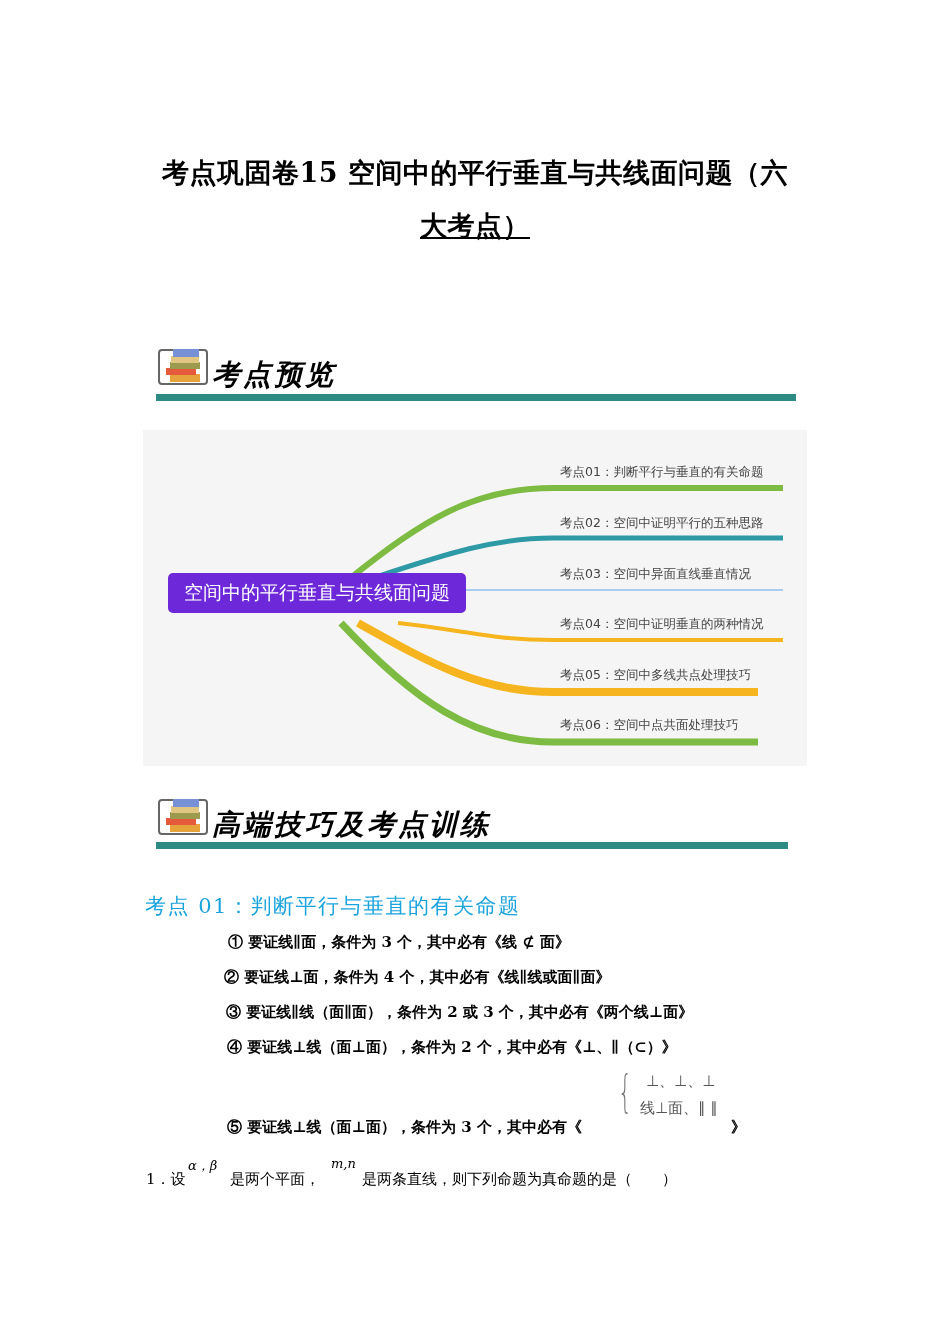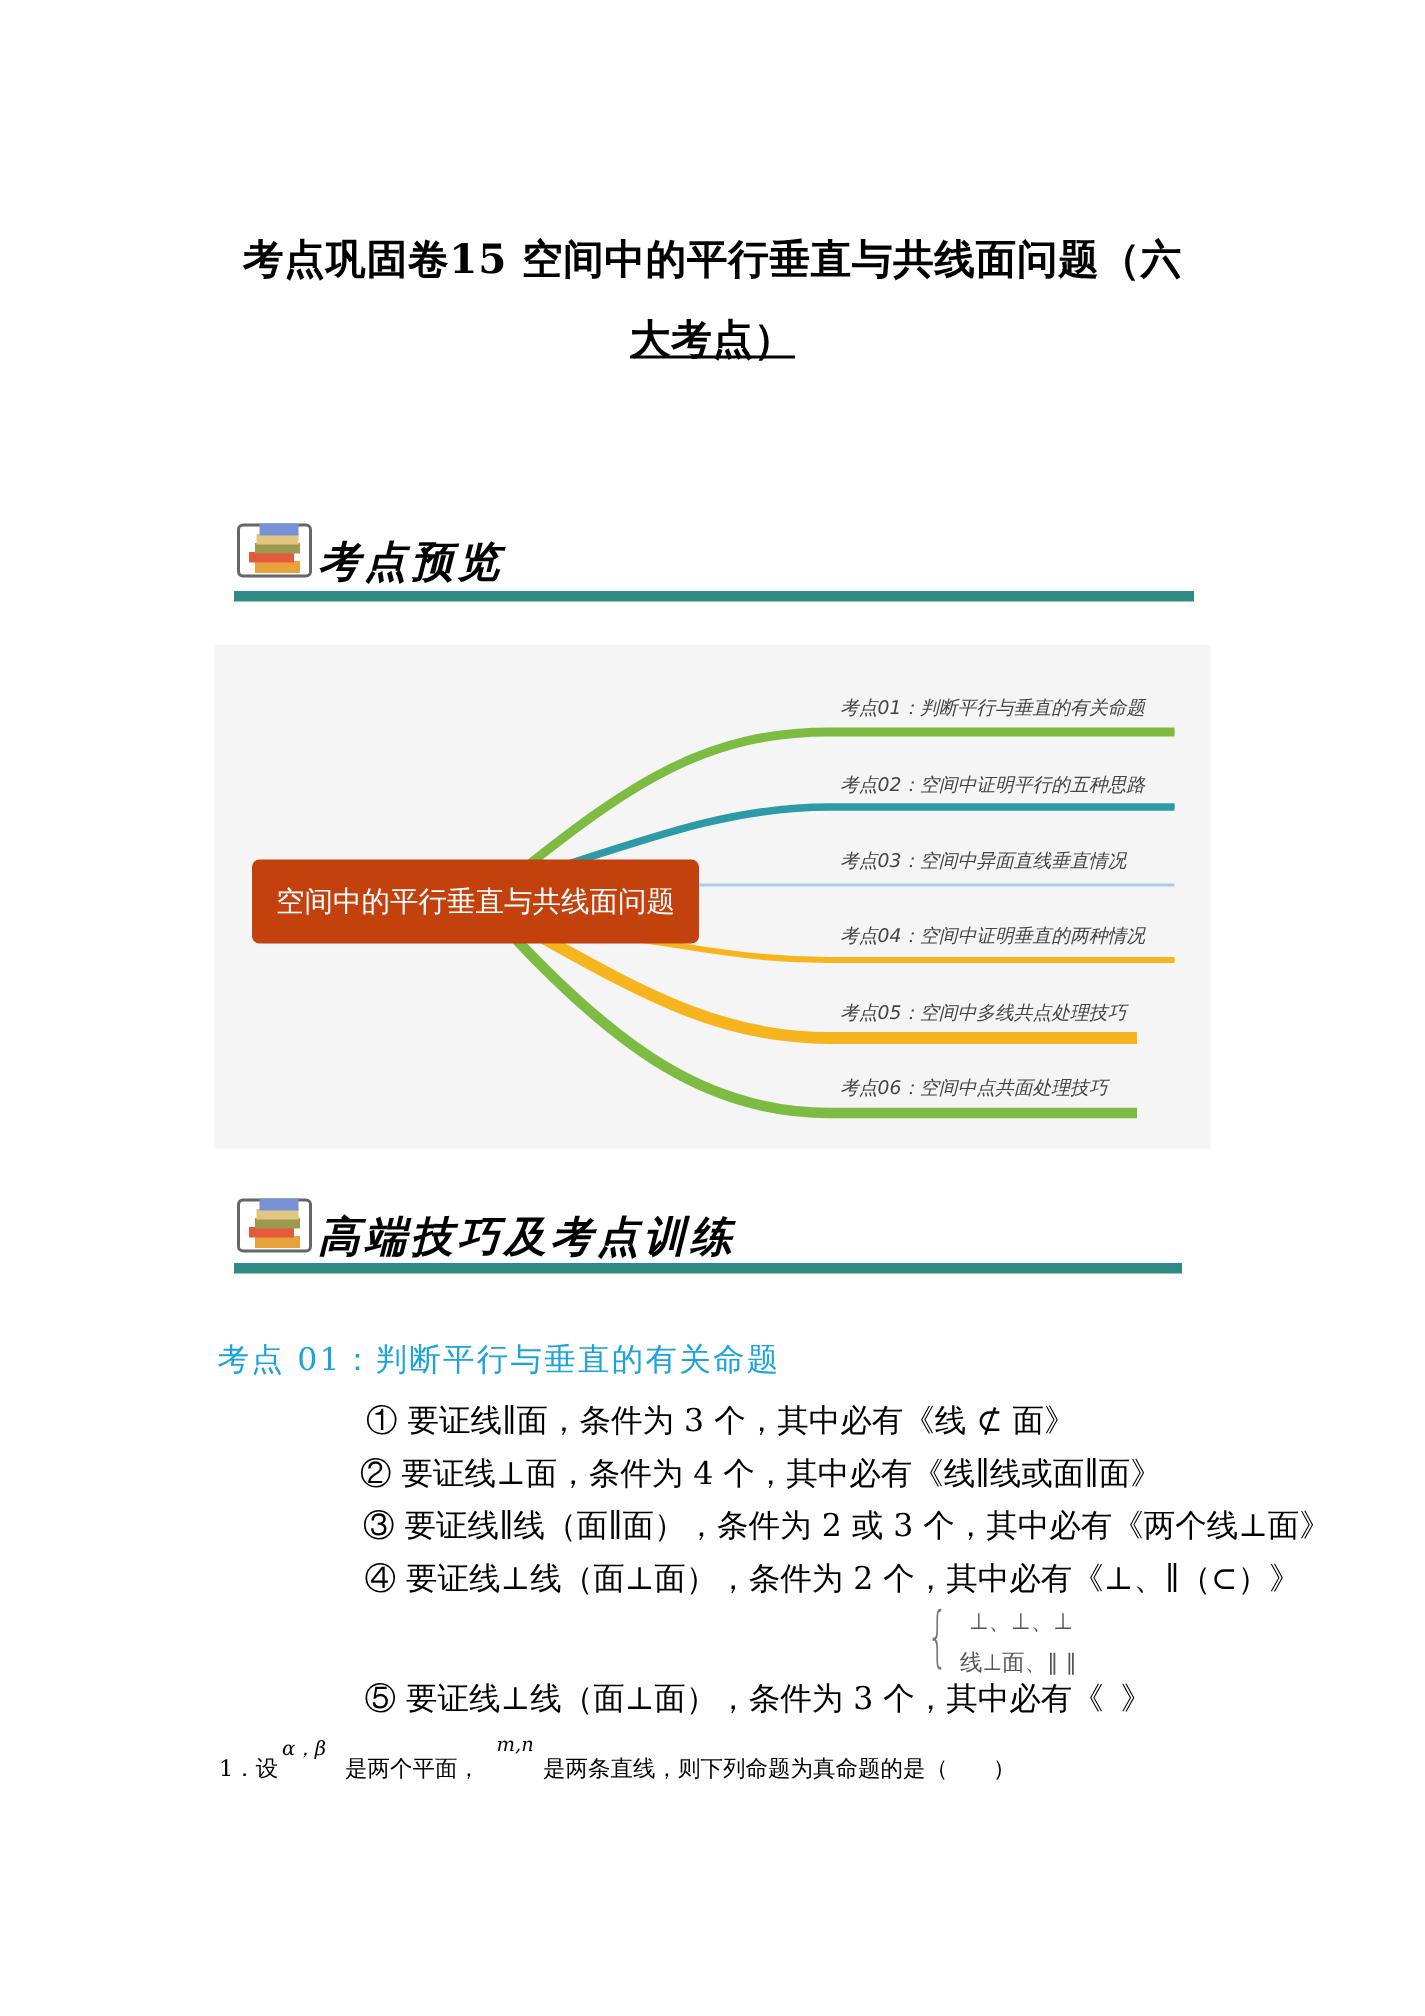--- a/index.html
+++ b/index.html
@@ -9,29 +9,29 @@
            font-weight: bold; font-size: 27px; letter-spacing: 0.5px; }
   .title.l1 { top: 123px; margin-top: 32px; }
   .title.l2 { top: 208px; text-decoration: underline; }
   .sec-header { position: absolute; left: 156px; height: 60px; }
   .sec-header .books { position: absolute; left: 2px; top: 4px; width: 52px; height: 44px; }
   .sec-header .label { position: absolute; left: 56px; top: 16px; font-size: 28px; font-weight: bold;
                        font-family: "DejaVu Serif", serif; letter-spacing: 3px; font-style: italic; }
   .sec-header .bar { position: absolute; left: 0; height: 7px; background: #2e8b84; }
   .mindmap { position: absolute; left: 143px; top: 430px; width: 664px; height: 336px; background: #f5f5f5; }
   .mindmap svg { position: absolute; left: 0; top: 0; }
-  .mm-root { position: absolute; left: 25px; top: 143px; width: 298px; height: 56px;
-             background: #c2410c; border-radius: 5px; color: #fff;
+  .mm-root { position: absolute; left: 25px; top: 143px; width: 298px; height: 40px;
+             background: #6d28d9; border-radius: 5px; color: #fff;
              font-family: "DejaVu Sans", sans-serif; font-size: 19px;
              display: flex; align-items: center; justify-content: center; }
   .mm-node { position: absolute; left: 417px; font-family: "DejaVu Sans", sans-serif;
-             font-size: 12.5px; color: #444; white-space: nowrap; font-style: italic; }
+             font-size: 12.5px; color: #444; white-space: nowrap; }
   .kp-heading { position: absolute; left: 145px; top: 892px; font-size: 21px; font-weight: normal;
                 color: #1aa3dc; letter-spacing: 1.5px; }
-  .rule { position: absolute; font-size: 21px; font-weight: normal; white-space: nowrap; margin-left: 16px; }
+  .rule { position: absolute; font-size: 15px; font-weight: bold; white-space: nowrap; }
   .brace-block { position: absolute; left: 618px; top: 1068px; width: 120px; height: 60px;
                  font-family: "DejaVu Sans", sans-serif; font-size: 15px; color: #555; }
   .brace-block .brace { position: absolute; left: 0; top: 2px; font-size: 44px; line-height: 44px; color: #777; font-weight: 100; transform: scaleX(0.5); transform-origin: left; }
   .brace-block .r1 { position: absolute; left: 28px; top: 4px; }
   .brace-block .r2 { position: absolute; left: 6px; top: 31px; padding-left: 16px; }
   .question { position: absolute; top: 1170px; font-size: 15px; white-space: nowrap; }
   .sup { position: absolute; font-size: 13px; font-style: italic; }
 </style>
 </head>
 <body>

